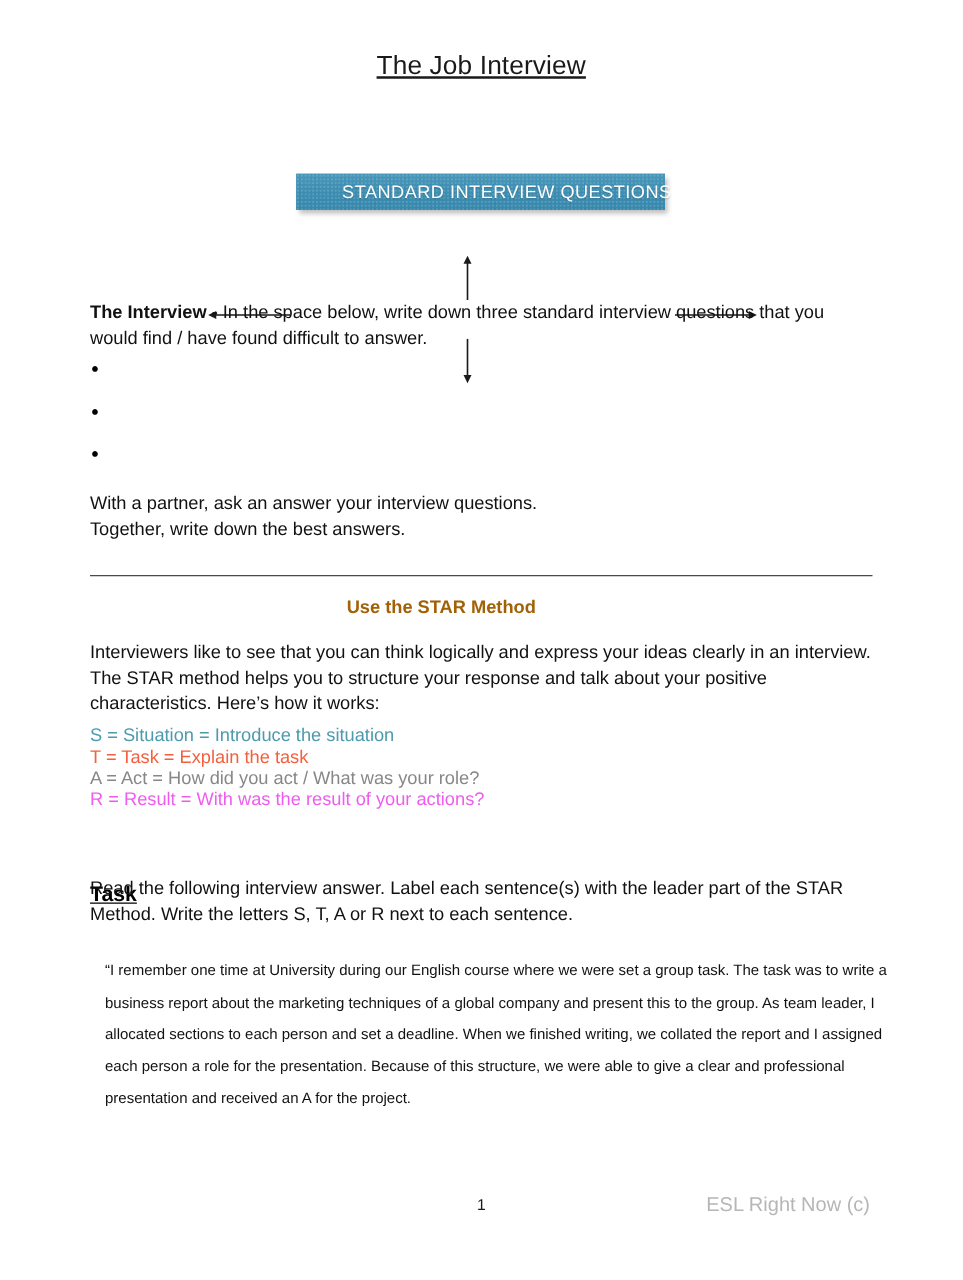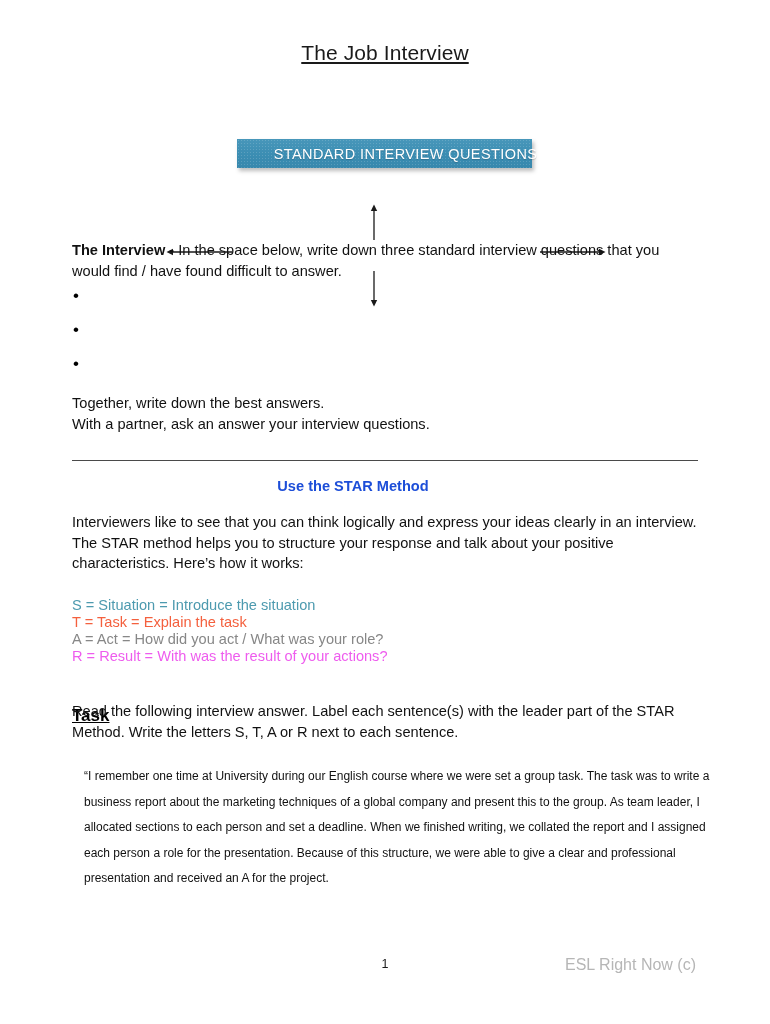--- a/index.html
+++ b/index.html
@@ -129,30 +129,30 @@
   }
 
   .section-heading {
     position: absolute;
     left: 0;
     top: 478px;
     width: 706px;
     text-align: center;
     font-size: 14.6px;
     font-weight: bold;
-    color: #1d4ed8;
+    color: #a16207;
   }
 
   .star-intro { top: 512px; }
 
   
   .star-list {
     position: absolute;
     left: 72px;
-    top: 597px;
+    top: 581px;
     width: 626px;
     font-size: 14.6px;
     line-height: 17px;
   }
   .star-list div { white-space: nowrap; }
 
   .task-heading {
     position: absolute;
     left: 72px;
     top: 666px;
@@ -233,22 +233,22 @@
     <span class="b-strong">The Interview - </span><span>In the space below, write down three standard interview questions that you would find / have found difficult to answer.</span>
   </div>
 
   <ul class="bullets">
     <li></li>
     <li></li>
     <li></li>
   </ul>
 
   <div class="body-block partner">
+    <div>With a partner, ask an answer your interview questions.</div>
     <div>Together, write down the best answers.</div>
-    <div>With a partner, ask an answer your interview questions.</div>
   </div>
 
   <div class="divider"></div>
 
   <div class="section-heading">Use the STAR Method</div>
 
   <div class="body-block star-intro">Interviewers like to see that you can think logically and express your ideas clearly in an interview. The STAR method helps you to structure your response and talk about your positive characteristics. Here’s how it works:</div>
 
   <div class="star-list">
     <div style="color: rgb(77, 154, 175);">S = Situation = Introduce the situation</div>

